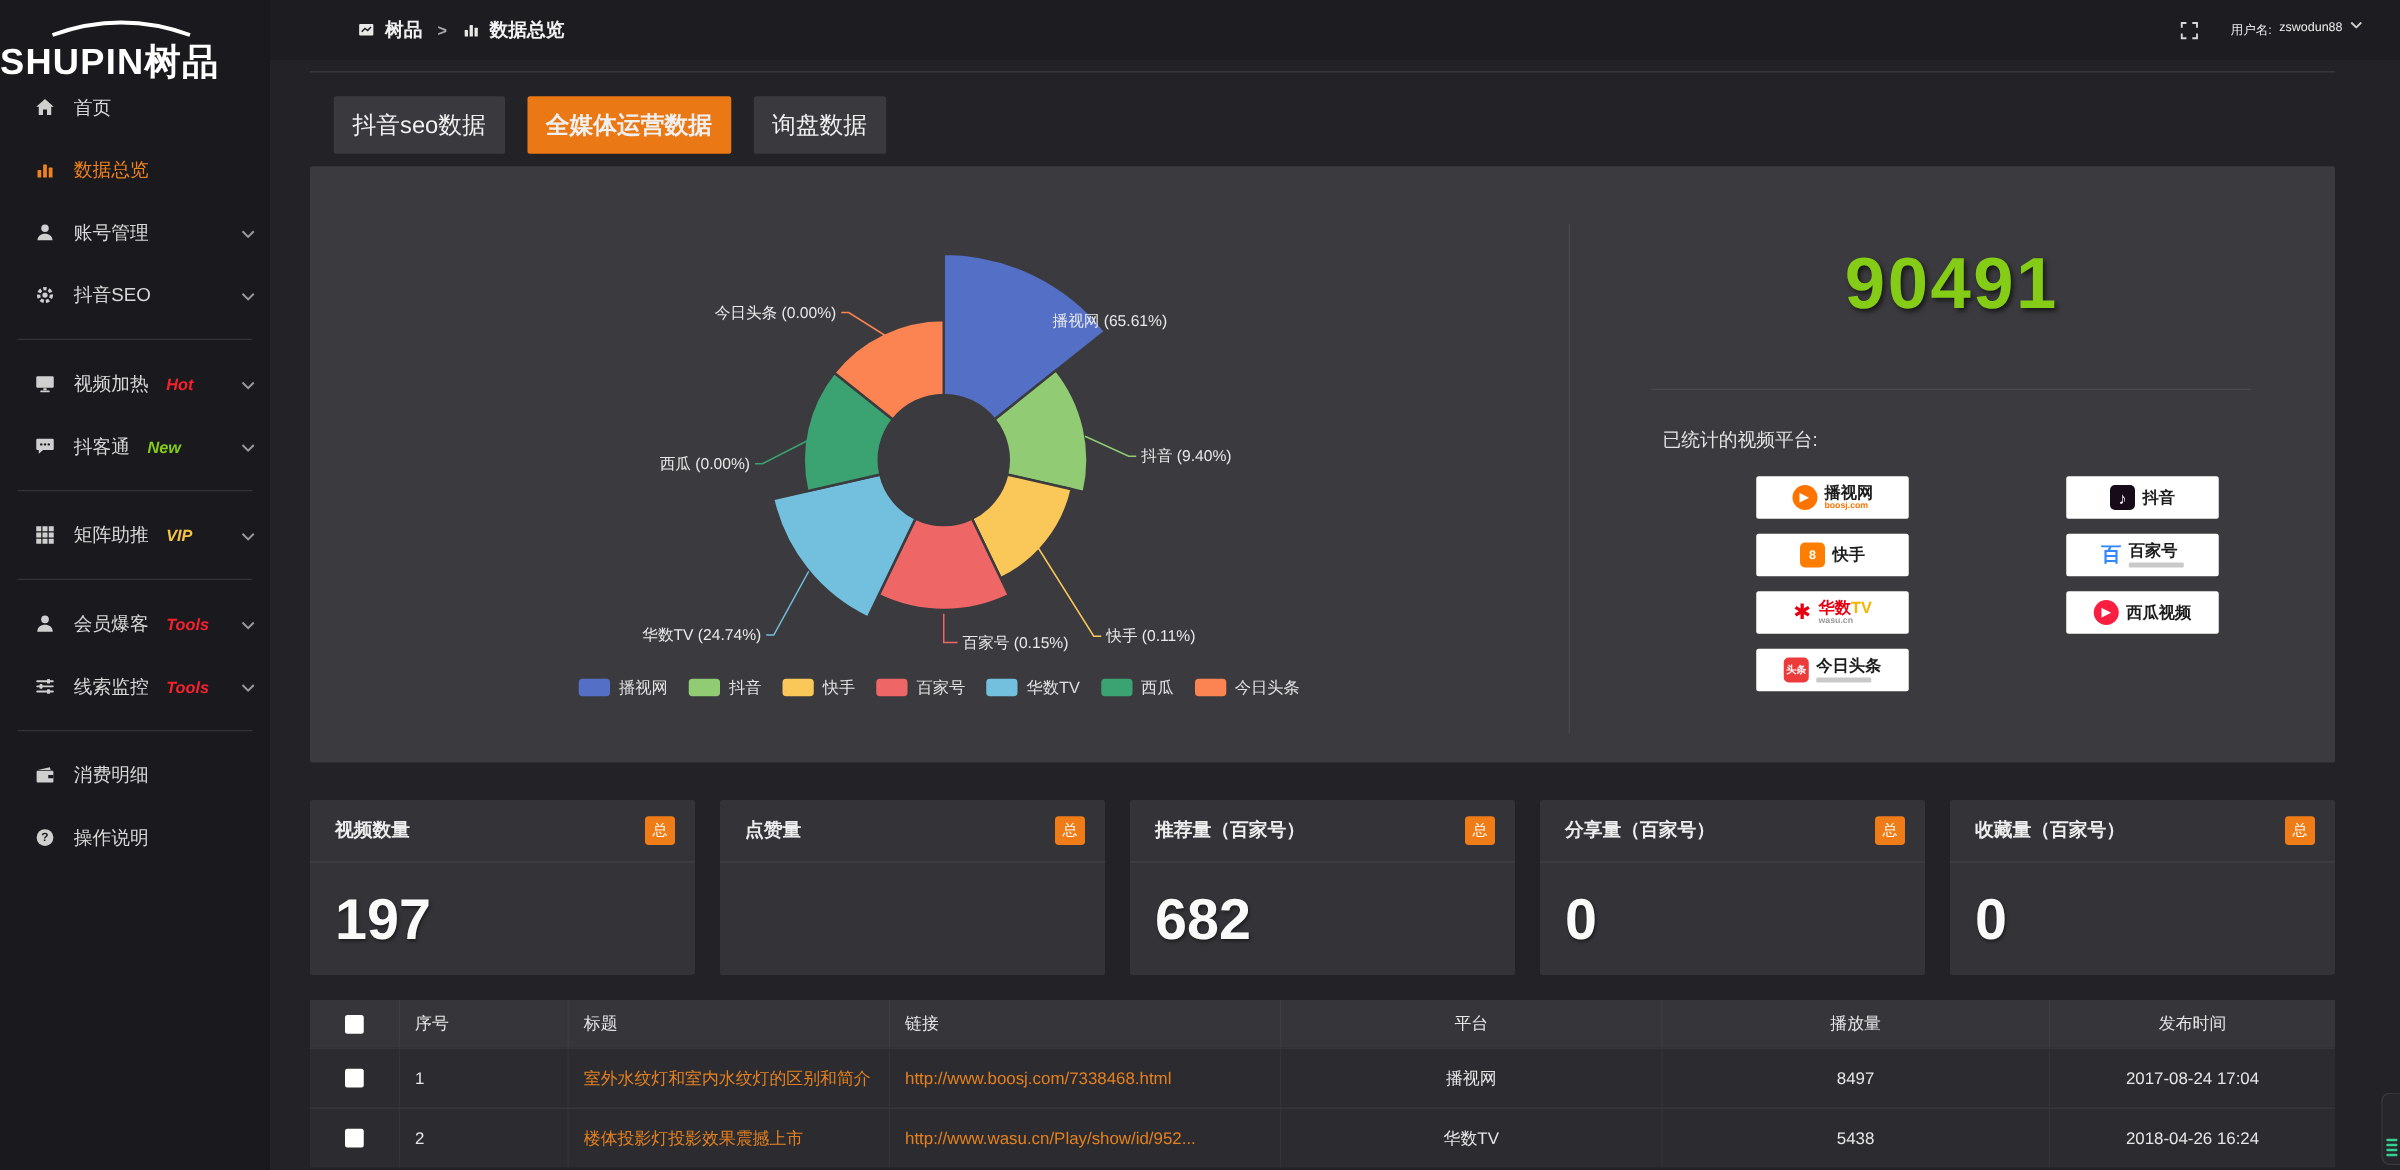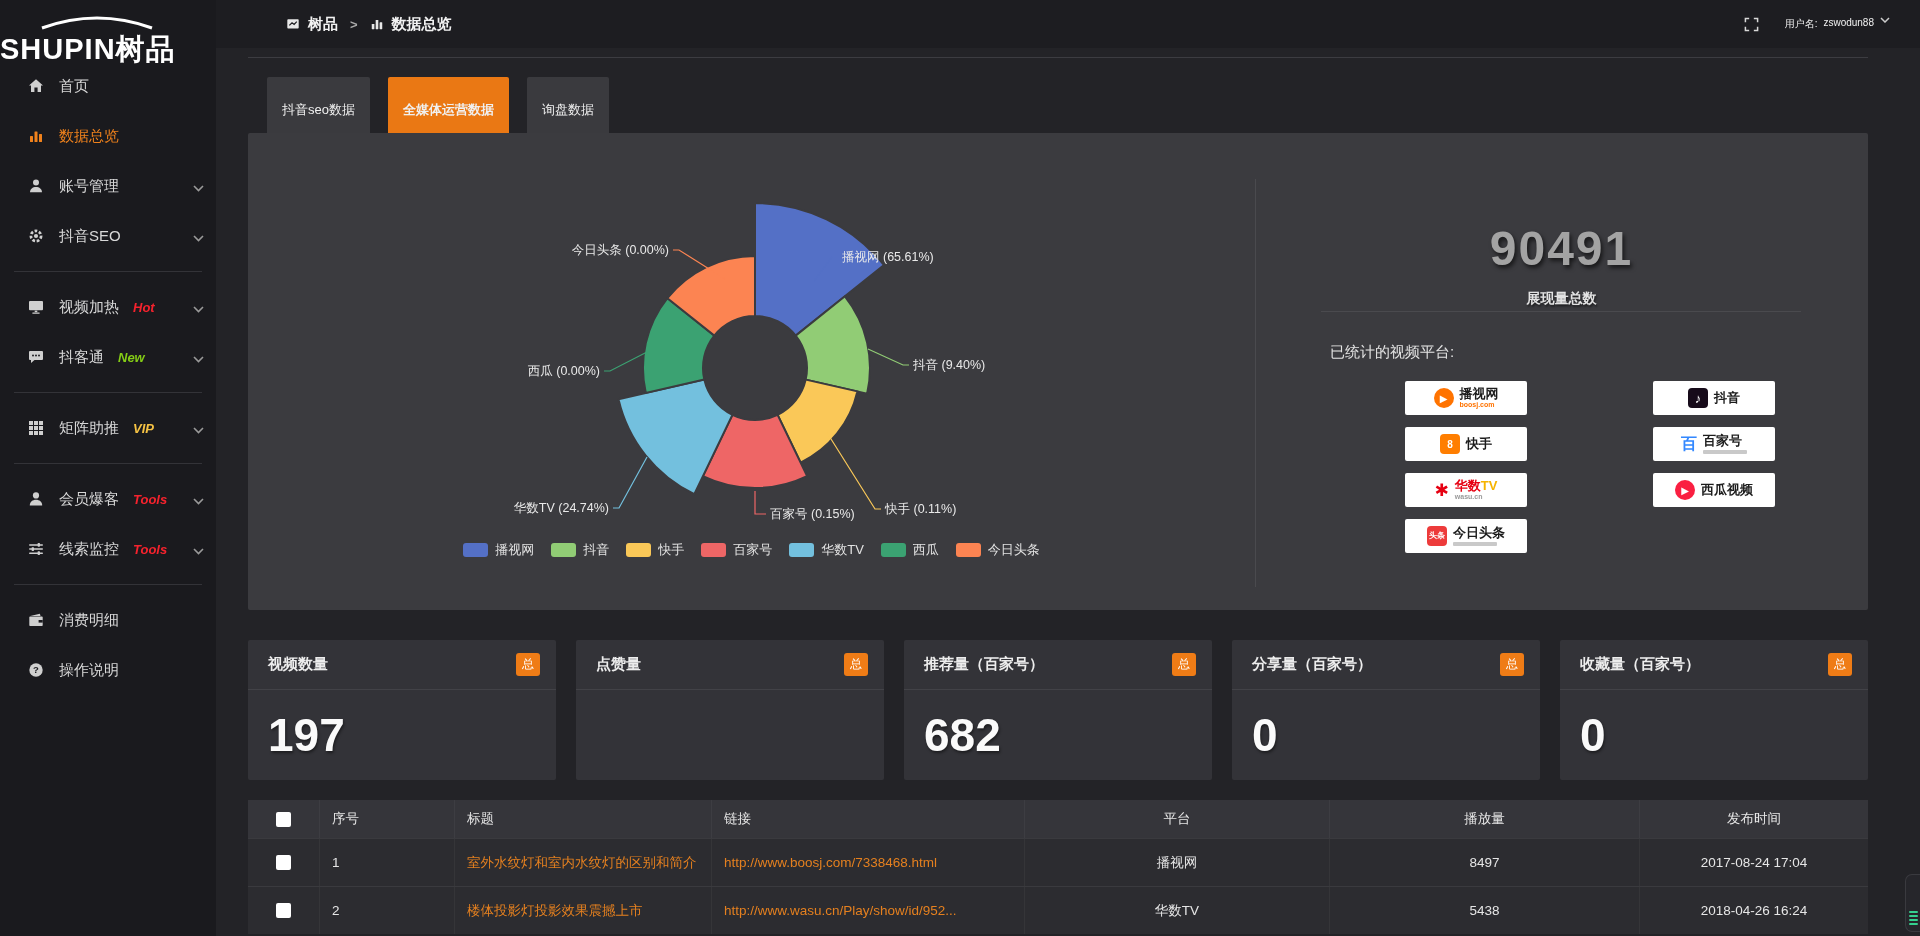--- a/index.html
+++ b/index.html
@@ -31,34 +31,34 @@
   .crumb-sep { color:#aaa; font-size:13px; font-weight:bold; padding:0 4px; }
   .topbar-right { margin-left:auto; display:flex; align-items:center; gap:26px; }
   .fs-btn svg { width:15px; height:15px; fill:none; stroke:#d8d8d8; stroke-width:1.6; }
   .user-box { display:flex; align-items:flex-start; gap:6px; font-size:10px; color:#f0f0f0; cursor:pointer; }
   .user-box svg { width:10px; height:6px; fill:none; stroke:#ccc; stroke-width:1.5; }
 
   .content-divider { position:absolute; left:248px; top:57px; width:1620px; height:1px; background:#3c3c41; }
 
   
   .tabs { position:absolute; left:267px; top:77px; display:flex; gap:18px; }
-  .tab { background:#3a3a3e; color:#f0f0f0; font-size:13px; padding:24px 15px; border-radius:2px; cursor:pointer; white-space:nowrap; }
+  .tab { background:#3a3a3e; color:#f0f0f0; font-size:19px; padding:10px 15px; border-radius:2px; cursor:pointer; white-space:nowrap; }
   .tab.active { background:#ea7814; font-weight:bold; }
 
   
   .panel { position:absolute; left:248px; top:133px; width:1620px; height:477px; background:#3b3b3f; border-radius:2px; }
   .pie-wrap { position:absolute; left:0; top:0; width:1007px; height:477px; }
   .pie-label { font-size:12.5px; fill:#e9e9e9; }
   .legend { position:absolute; left:0; top:542px; width:1007px; display:flex; justify-content:center; gap:17px; }
   .panel .legend { top:408px; }
   .legend-item { display:flex; align-items:center; gap:7px; font-size:13px; color:#e2e2e2; cursor:pointer; }
   .legend-swatch { width:25px; height:14px; border-radius:3px; }
   .vdivider { position:absolute; left:1007px; top:46px; width:1px; height:408px; background:#4a4a4e; }
   .summary { position:absolute; left:1007px; top:0; width:613px; height:477px; }
-  .big-number { margin-top:88px; text-align:center; font-size:48px; font-weight:800; color:#a3a3a3;
+  .big-number { margin-top:60px; text-align:center; font-size:58px; font-weight:800; color:#84cc16;
     text-shadow:2px 3px 4px rgba(0,0,0,.6); letter-spacing:2px; }
   .big-label { margin-top:14px; text-align:center; font-size:14px; font-weight:bold; color:#e3e3e3; text-shadow:1px 2px 2px rgba(0,0,0,.5); }
   .hdivider { position:absolute; left:66px; top:178px; width:480px; height:1px; background:#4a4a4e; }
   .plat-title { position:absolute; left:75px; top:210px; font-size:15px; color:#e3e3e3; }
   .plat-col { position:absolute; top:248px; display:flex; flex-direction:column; gap:12px; }
   .plat-col.c1 { left:150px; } .plat-col.c2 { left:398px; }
   .pill { width:122px; height:34px; background:#fff; border-radius:2px; display:flex; align-items:center; justify-content:center; gap:6px; padding:0 6px; }
   .pill-logo { flex:0 0 auto; display:flex; align-items:center; justify-content:center; }
   .pill-sq { width:20px; height:20px; border-radius:4px; color:#fff; display:flex; align-items:center; justify-content:center; font-size:10px; font-weight:bold; }
   .pill-name { font-size:13px; font-weight:bold; color:#1c1c1c; line-height:1.05; white-space:nowrap; }
@@ -344,21 +344,20 @@
         <span>西瓜</span>
       </div>
       <div class="legend-item">
         <span class="legend-swatch" style="background:#fc8452"></span>
         <span>今日头条</span>
       </div>
     </div>
   <div class="vdivider"></div>
   <div class="summary">
     <div class="big-number">90491</div>
-    <div class="big-label">展现量总数</div>
     <div class="hdivider"></div>
     <div class="plat-title">已统计的视频平台:</div>
     <div class="plat-col c1" id="plat-col1">
         <div class="pill">
           <span class="pill-logo">
             <span class="pill-sq" style="background:#ff7300;border-radius:50%">▶</span>
           </span>
           <span style="display:flex;flex-direction:column;align-items:flex-start">
             <span class="pill-name" style="">播视网</span>
             <span class="pill-sub" style="color:#ff7300">boosj.com</span>

